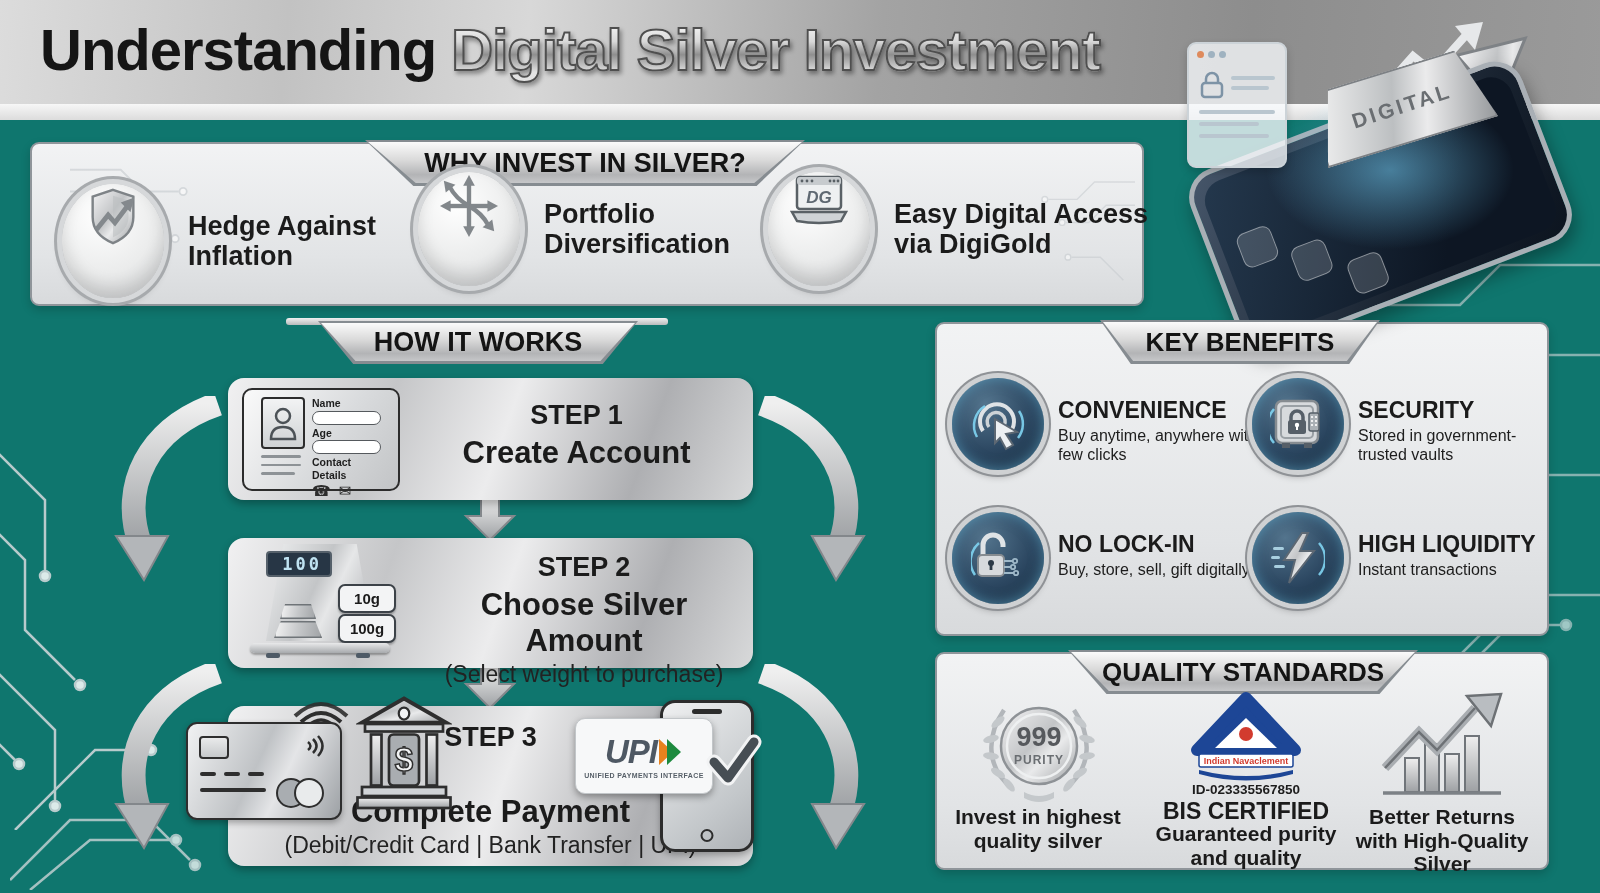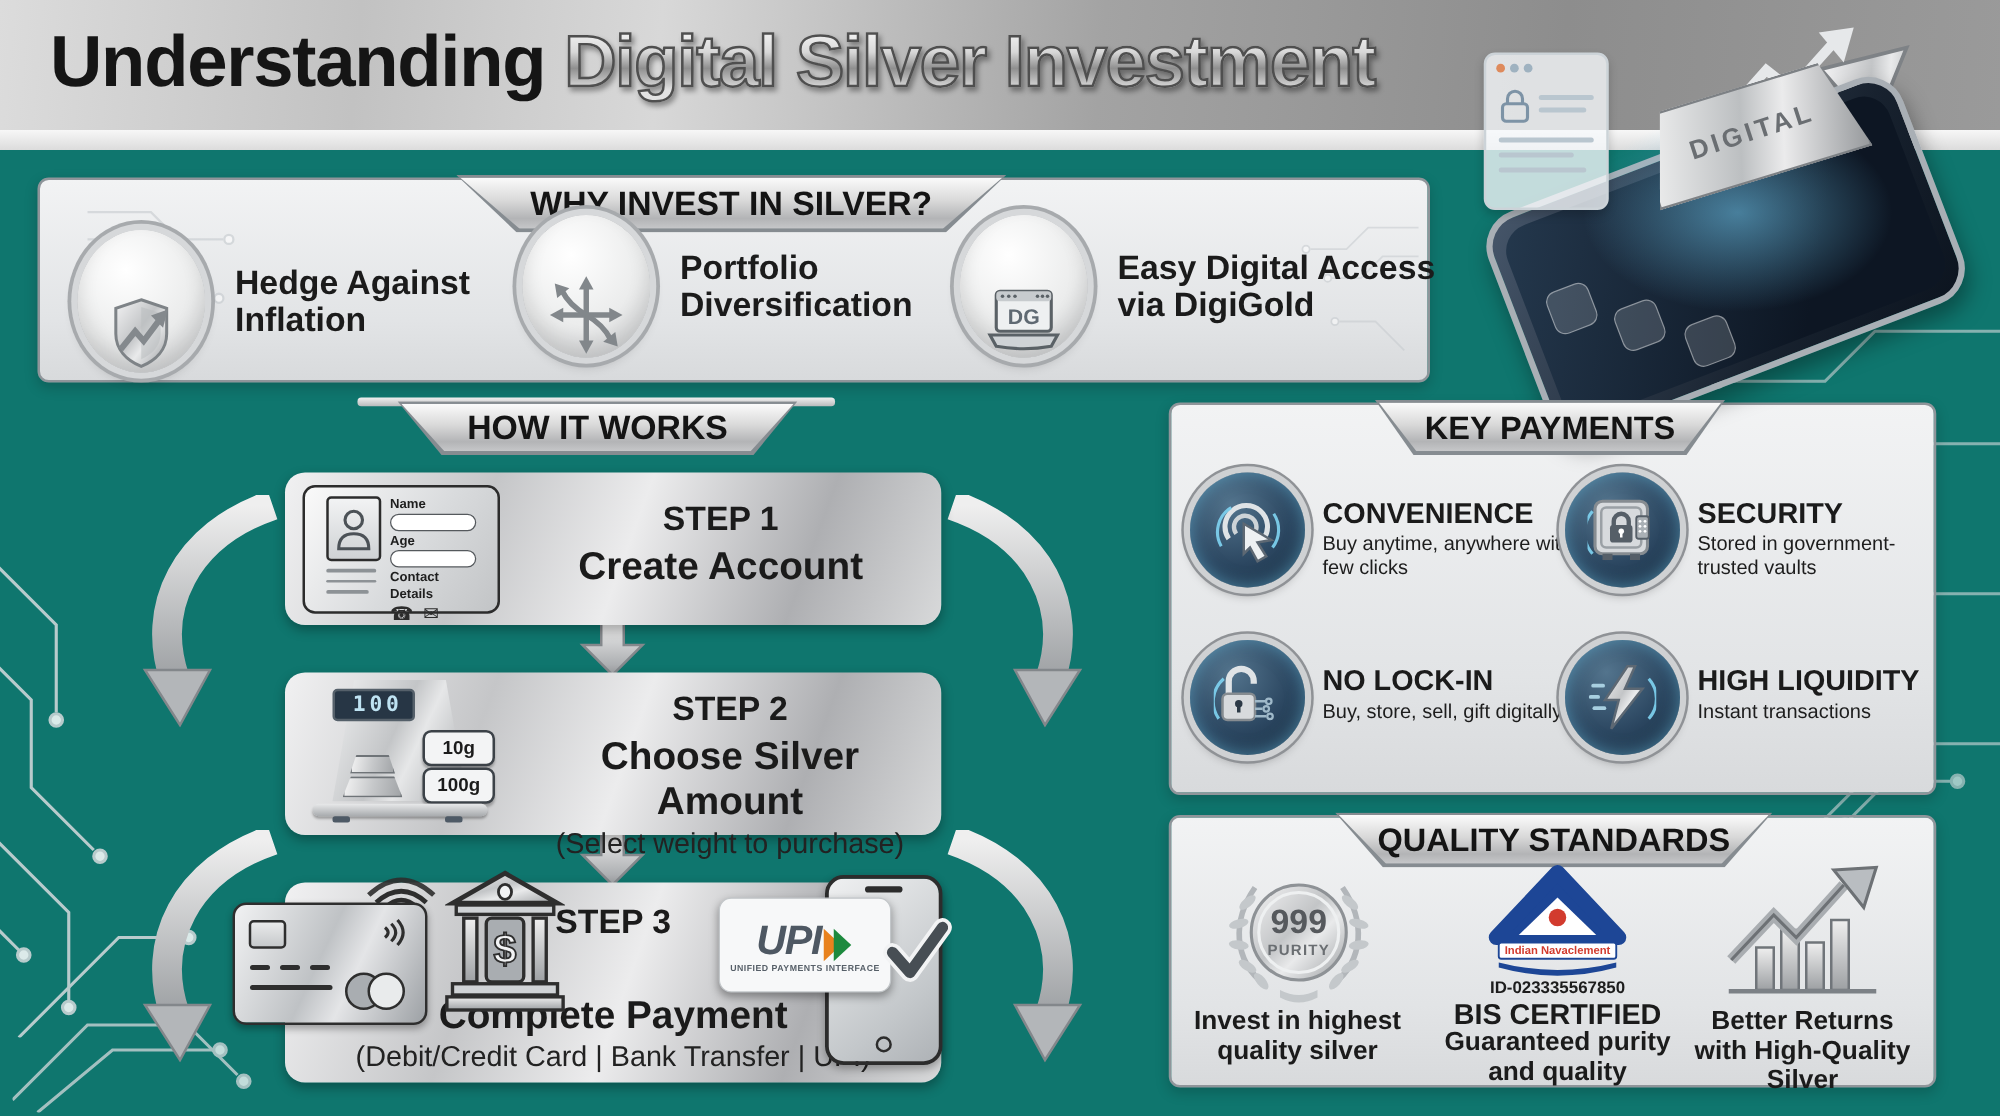--- a/index.html
+++ b/index.html
@@ -28,21 +28,21 @@
     font-weight:800;color:#141414;}
   
   .panel{position:absolute;z-index:1;border:2px solid #8f959a;border-radius:9px;
     background:linear-gradient(180deg,#f2f3f4 0%,#e2e4e6 70%,#d8dadc 100%);
     box-shadow:0 4px 10px rgba(0,0,0,.18);}
   
   .why-item{position:absolute;display:flex;align-items:center;z-index:5;}
   .oval{width:102px;height:114px;border-radius:50%;flex:0 0 auto;position:relative;
     background:radial-gradient(circle at 38% 28%,#ffffff,#ebecec 55%,#cdcfd1 100%);
     box-shadow:0 0 0 5px #d6d8da,0 0 0 8px #a7aaad,0 5px 10px rgba(0,0,0,.3),inset 0 -10px 16px rgba(0,0,0,.12);
-    display:flex;align-items:flex-end;justify-content:center;}
+    display:flex;align-items:flex-start;justify-content:center;font-style:italic;}
   .why-label{font-size:27px;line-height:1.13;font-weight:800;margin-left:24px;}
   
   .step{position:absolute;left:228px;width:525px;border-radius:16px;z-index:2;
     background:linear-gradient(110deg,#f1f1f2 0%,#c5c6c8 30%,#ececed 52%,#aeafb2 78%,#d8d9da 100%);
     box-shadow:0 4px 9px rgba(0,0,0,.3);}
   .step-label{font-size:27px;font-weight:800;}
   .step-title{font-size:31px;font-weight:800;margin-top:4px;}
   .step-sub{font-size:23px;font-weight:400;color:#222;margin-top:2px;}
   .stext{position:absolute;text-align:center;}
   .downarrow{position:absolute;left:462px;z-index:1;}
@@ -76,21 +76,21 @@
   
   .ccard{position:absolute;left:-42px;top:16px;width:152px;height:94px;border:2.5px solid #2e2e2e;border-radius:11px;z-index:3;
     background:linear-gradient(115deg,#f1f2f3,#bfc2c5 45%,#e4e5e7 62%,#9da1a5);box-shadow:0 3px 6px rgba(0,0,0,.3);}
   .chip{position:absolute;left:11px;top:12px;width:26px;height:19px;border:2px solid #2e2e2e;border-radius:4px;
     background:linear-gradient(180deg,#e9eaeb,#c6c9cb);}
   .dash{position:absolute;height:3.5px;background:#2e2e2e;border-radius:2px;}
   .cc-c1{position:absolute;right:34px;bottom:10px;width:26px;height:26px;border-radius:50%;background:#a9adb1;border:2px solid #2e2e2e;}
   .cc-c2{position:absolute;right:16px;bottom:10px;width:26px;height:26px;border-radius:50%;background:#e9ebec;border:2px solid #2e2e2e;}
   .upicard{position:absolute;left:347px;top:12px;width:136px;height:74px;border-radius:10px;background:#f7f8f9;z-index:3;
     border:1.5px solid #c2c6c9;box-shadow:0 3px 7px rgba(0,0,0,.35);display:flex;flex-direction:column;align-items:center;justify-content:center;}
-  .upirow{display:flex;align-items:flex-end;}
+  .upirow{display:flex;align-items:center;}
   .upitxt{font-size:33px;font-weight:800;font-style:italic;color:#4e5863;letter-spacing:-1px;}
   .upitag{font-size:7px;font-weight:700;color:#565f68;letter-spacing:.4px;margin-top:1px;}
   .ph3{position:absolute;left:432px;top:-6px;width:88px;height:146px;border:3.5px solid #2c2c2c;border-radius:15px;z-index:2;
     background:linear-gradient(140deg,#eff0f1,#c3c7ca 70%,#aeb2b6);box-shadow:0 3px 7px rgba(0,0,0,.3);}
   .ph3-notch{position:absolute;left:50%;top:6px;transform:translateX(-50%);width:30px;height:5px;border-radius:3px;background:#2c2c2c;}
   .ph3-dot{position:absolute;left:50%;bottom:7px;transform:translateX(-50%);width:9px;height:9px;border-radius:50%;border:2px solid #2c2c2c;}
   
   .ben{position:absolute;display:flex;align-items:flex-start;z-index:5;}
   .bcirc{width:92px;height:92px;border-radius:50%;flex:0 0 auto;position:relative;
     background:radial-gradient(circle at 36% 28%,#53748d,#2b4660 55%,#152a3d 100%);
@@ -432,21 +432,21 @@
 </svg>
 <svg class="curve" style="left:748px;top:664px;transform:scaleX(-1)" width="132" height="186" viewBox="0 0 132 186">
   <path d="M118,8 C48,32 20,90 40,148" stroke="url(#gSilvV)" stroke-width="24" fill="none"></path>
   <polygon points="16,140 68,140 44,184" fill="#b3b6b9" stroke="#83878b" stroke-width="2"></polygon>
 </svg>
 
 <div class="panel" style="left:935px;top:322px;width:610px;height:310px"></div>
 <div class="ribbon" style="left:1100px;top:320px;width:280px;height:44px">
   <div class="rb-o"></div>
       <div class="rb-i"></div>
-  <div class="rb-t" style="font-size:26px">KEY PAYMENTS</div>
+  <div class="rb-t" style="font-size:26px">KEY BENEFITS</div>
 </div>
 
 <div class="ben" style="left:952px;top:378px">
   <div class="bcirc">
     <svg width="54" height="54" viewBox="0 0 54 54" fill="none">
       <path d="M12,34 A17,17 0 1 1 40,34" stroke="#dfe3e6" stroke-width="4"></path>
       <path d="M18,30 A9,9 0 1 1 33,29" stroke="#cdd3d7" stroke-width="3.5"></path>
       <path d="M6,40 A23,23 0 0 1 14,9" stroke="#7fd4f2" stroke-width="2.5" opacity=".9"></path>
       <path d="M48,14 A23,23 0 0 1 47,41" stroke="#7fd4f2" stroke-width="2.5" opacity=".9"></path>
       <polygon points="24,22 46,35 35,37 42,48 35,52 29,41 24,46" fill="#edf0f2" stroke="#5d6873" stroke-width="2"></polygon>

